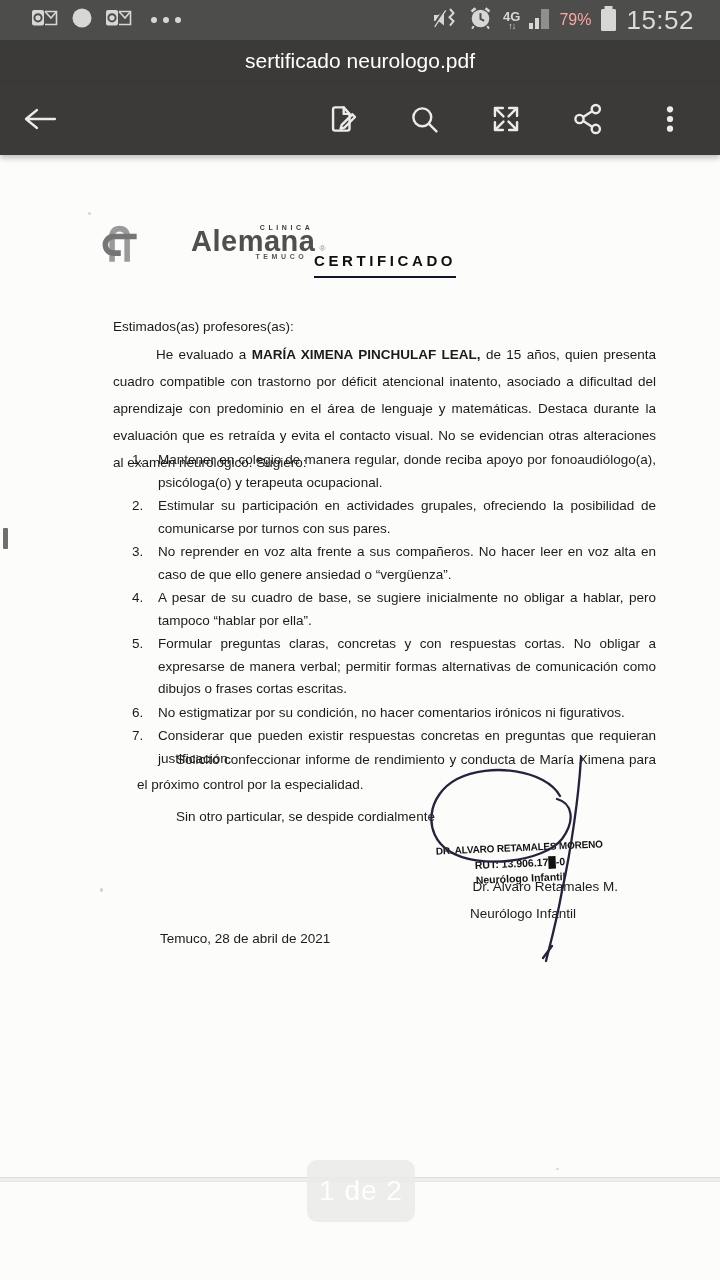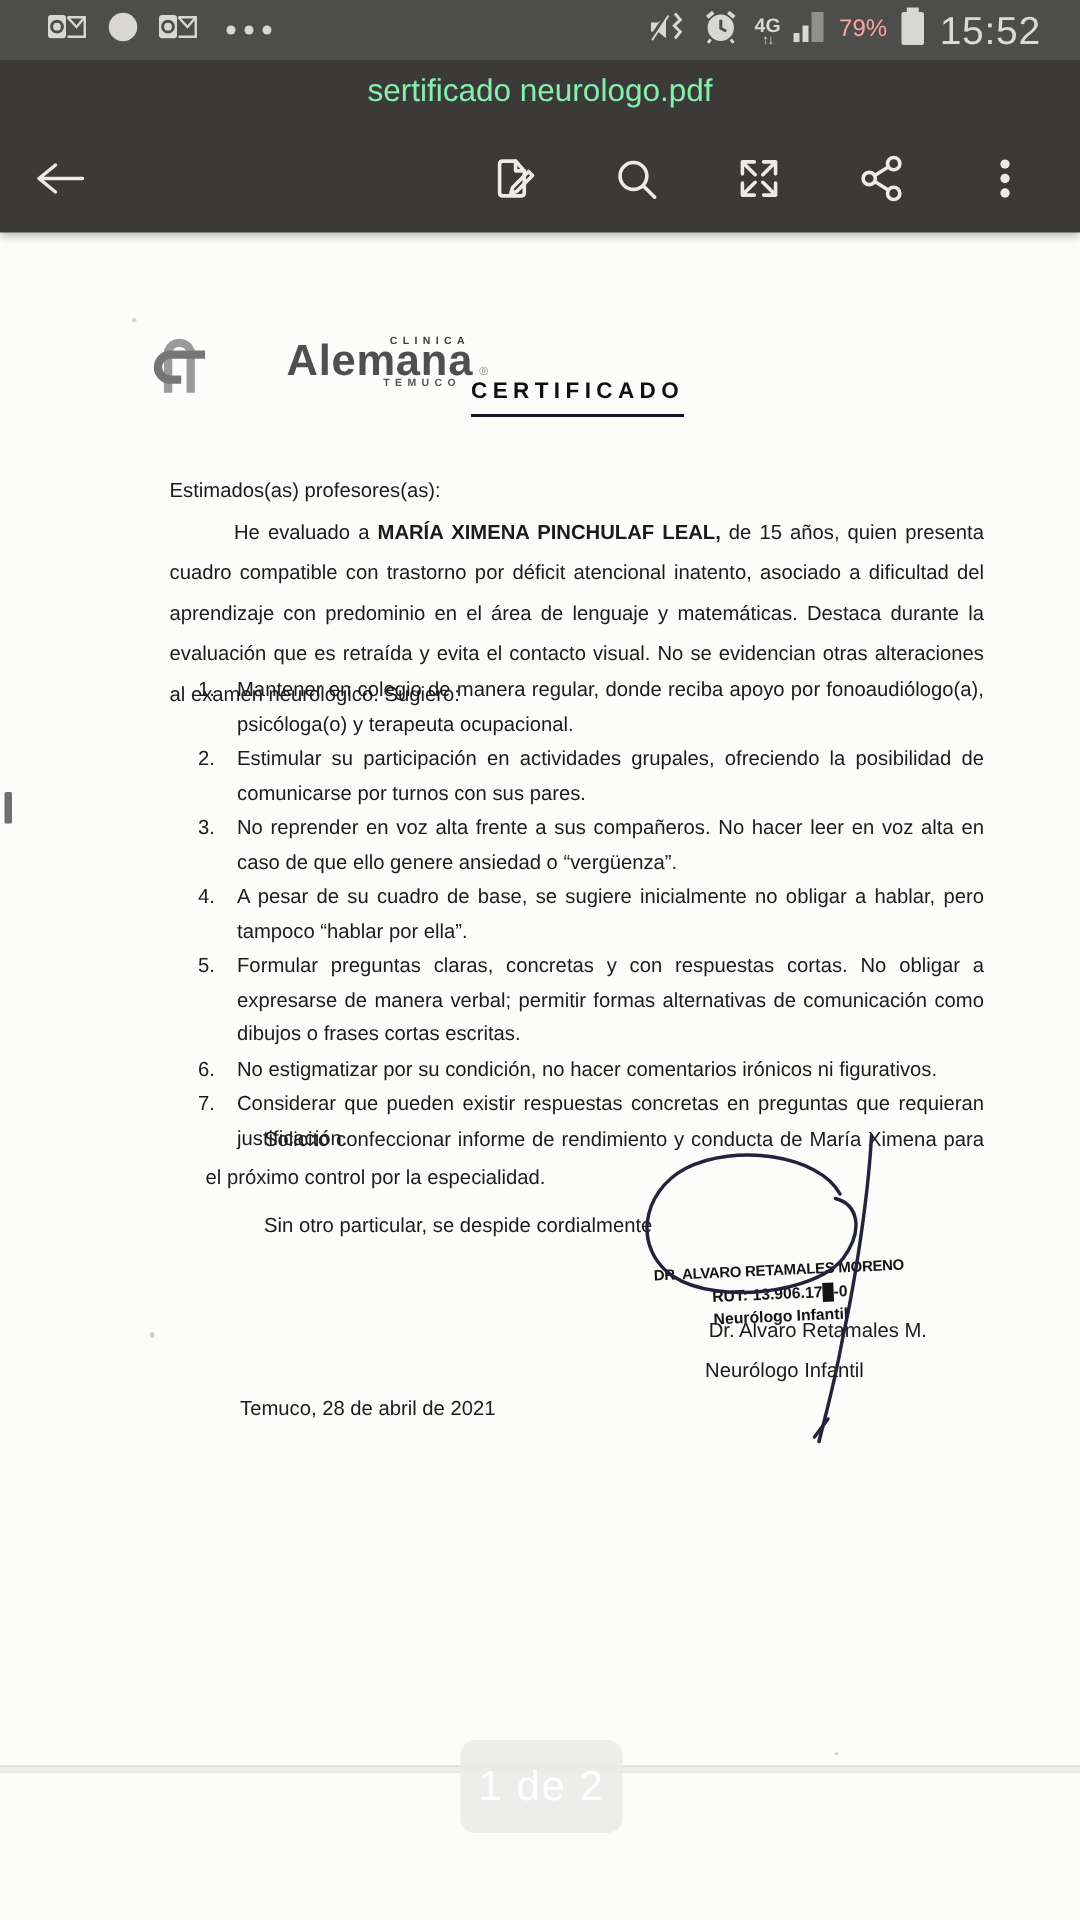--- a/index.html
+++ b/index.html
@@ -17,21 +17,21 @@
   .sb-dots{display:flex;gap:6px;margin-left:6px;}
   .sb-dots i{width:6px;height:6px;border-radius:50%;background:#d9d7d4;display:block;}
   .sb-right{margin-left:auto;display:flex;align-items:center;gap:8px;}
   .sb-time{font-size:26px;color:#dcdad7;letter-spacing:0.5px;}
   .sb-batt-pct{font-size:16px;color:#fca5a5;}
   .sb-4g{display:flex;flex-direction:column;align-items:center;line-height:1;color:#d9d7d4;}
   .sb-4g .g{font-size:13px;font-weight:bold;}
   .sb-4g .a{font-size:9px;margin-top:-1px;letter-spacing:-1px;}
   
   .titlebar{height:42px;background:#3b3a38;display:flex;align-items:center;justify-content:center;}
-  .titlebar .t{color:#86efac;font-size:21px;}
+  .titlebar .t{color:#ffffff;font-size:21px;}
   .toolbar{
     height:73px;background:#3b3a38;display:flex;align-items:center;
     position:relative;z-index:3;box-shadow:0 3px 6px rgba(0,0,0,.25);
   }
   .tb-back{margin-left:18px;width:44px;height:40px;display:flex;align-items:center;justify-content:center;cursor:pointer;}
   .tb-icons{margin-left:auto;display:flex;align-items:center;gap:46px;margin-right:32px;}
   .tb-btn{width:36px;height:36px;display:flex;align-items:center;justify-content:center;cursor:pointer;}
   .tb-btn svg, .tb-back svg{stroke:#edebe8;fill:none;stroke-width:1.7;stroke-linecap:round;stroke-linejoin:round;}
   
   .page{

